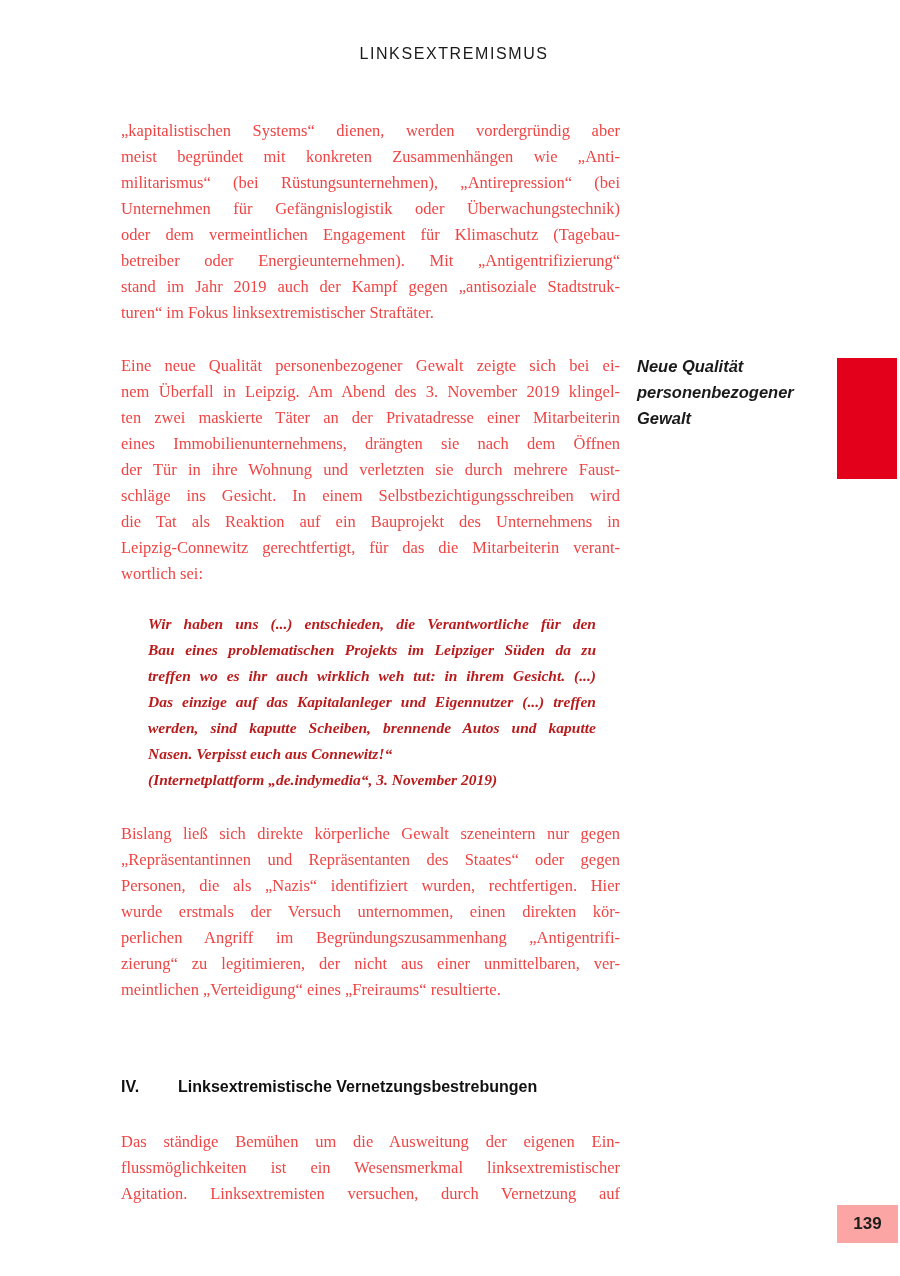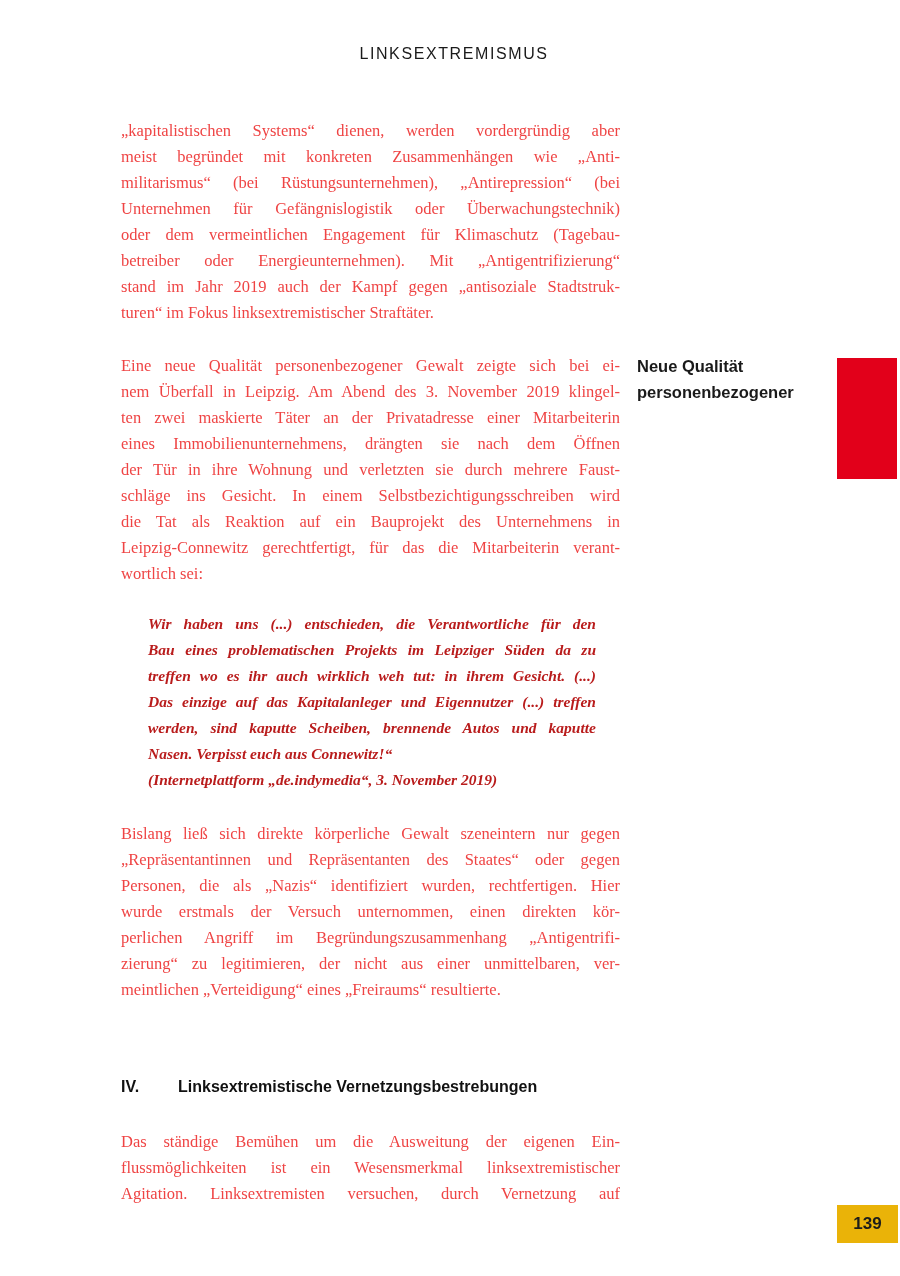--- a/index.html
+++ b/index.html
@@ -25,21 +25,21 @@
   .bodytext {
     position: absolute;
     left: 121px;
     width: 499px;
     font-size: 16.5px;
     line-height: 26px;
     color: #ef4444;
   }
   .tline { text-align: justify; text-align-last: justify; height: 26px; }
   .tline.last { text-align-last: left; }
-  .note-lines .tline { text-align: center; text-align-last: left; }
+  .note-lines .tline { text-align: center; text-align-last: left; font-style: italic; }
   .p1 { top: 118px; }
   .p2 { top: 353px; }
   .quote {
     position: absolute;
     left: 148px;
     top: 611px;
     width: 448px;
     font-size: 15.5px;
     line-height: 26px;
     font-style: italic;
@@ -120,20 +120,21 @@
       <div class="tline">der Tür in ihre Wohnung und verletzten sie durch mehrere Faust-</div>
       <div class="tline">schläge ins Gesicht. In einem Selbstbezichtigungsschreiben wird</div>
       <div class="tline">die Tat als Reaktion auf ein Bauprojekt des Unternehmens in</div>
       <div class="tline">Leipzig-Connewitz gerechtfertigt, für das die Mitarbeiterin verant-</div>
       <div class="tline last">wortlich sei:</div>
     </div>
 
   <div class="margin-note note-lines">
       <div class="tline">Neue Qualität</div>
       <div class="tline">personenbezogener</div>
+      <div class="tline last">Gewalt</div>
     </div>
 
   <div class="accent-bar" style="background-color: rgb(226, 0, 26);"></div>
 
   <div class="quote">
     <div>
         <div class="tline">Wir haben uns (...) entschieden, die Verantwortliche für den</div>
         <div class="tline">Bau eines problematischen Projekts im Leipziger Süden da zu</div>
         <div class="tline">treffen wo es ihr auch wirklich weh tut: in ihrem Gesicht. (...)</div>
         <div class="tline">Das einzige auf das Kapitalanleger und Eigennutzer (...) treffen</div>
@@ -157,15 +158,15 @@
     <span class="num">IV.</span>
     <span class="title">Linksextremistische Vernetzungsbestrebungen</span>
   </div>
 
   <div class="bodytext p4">
       <div class="tline">Das ständige Bemühen um die Ausweitung der eigenen Ein-</div>
       <div class="tline">flussmöglichkeiten ist ein Wesensmerkmal linksextremistischer</div>
       <div class="tline">Agitation. Linksextremisten versuchen, durch Vernetzung auf</div>
     </div>
 
-  <div class="page-number-badge" style="background-color: #eab308;">139</div>
+  <div class="page-number-badge" style="background-color: #fca5a5;">139</div>
 
 </div>
 
 </body></html>

